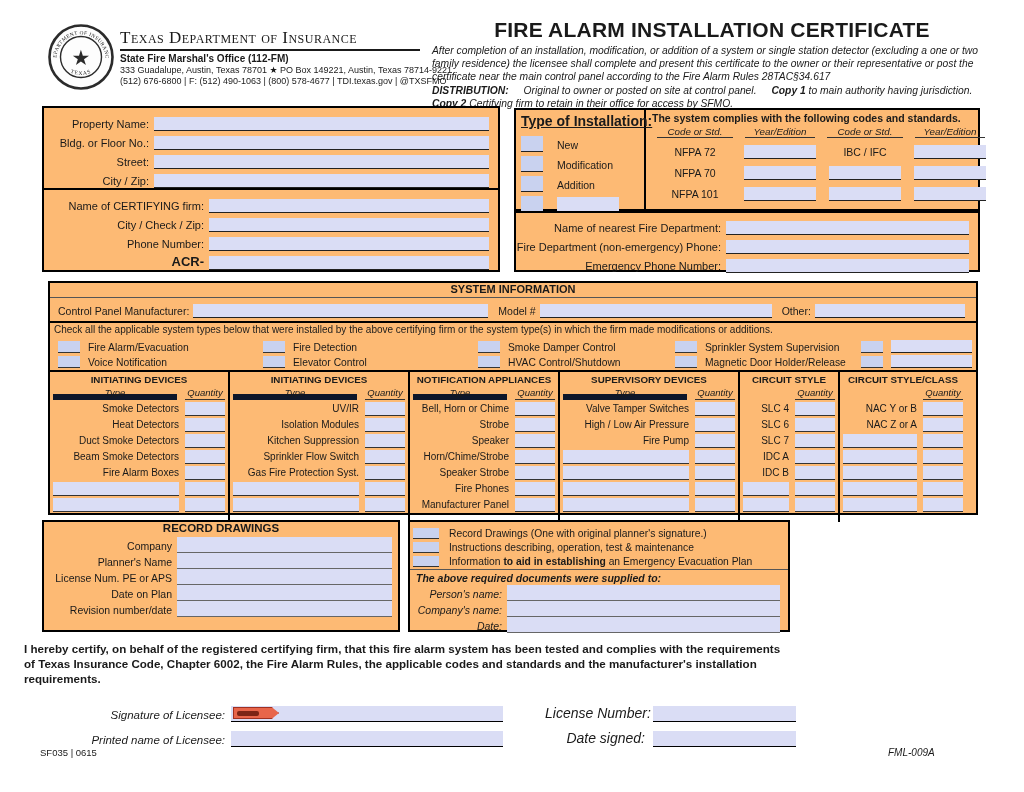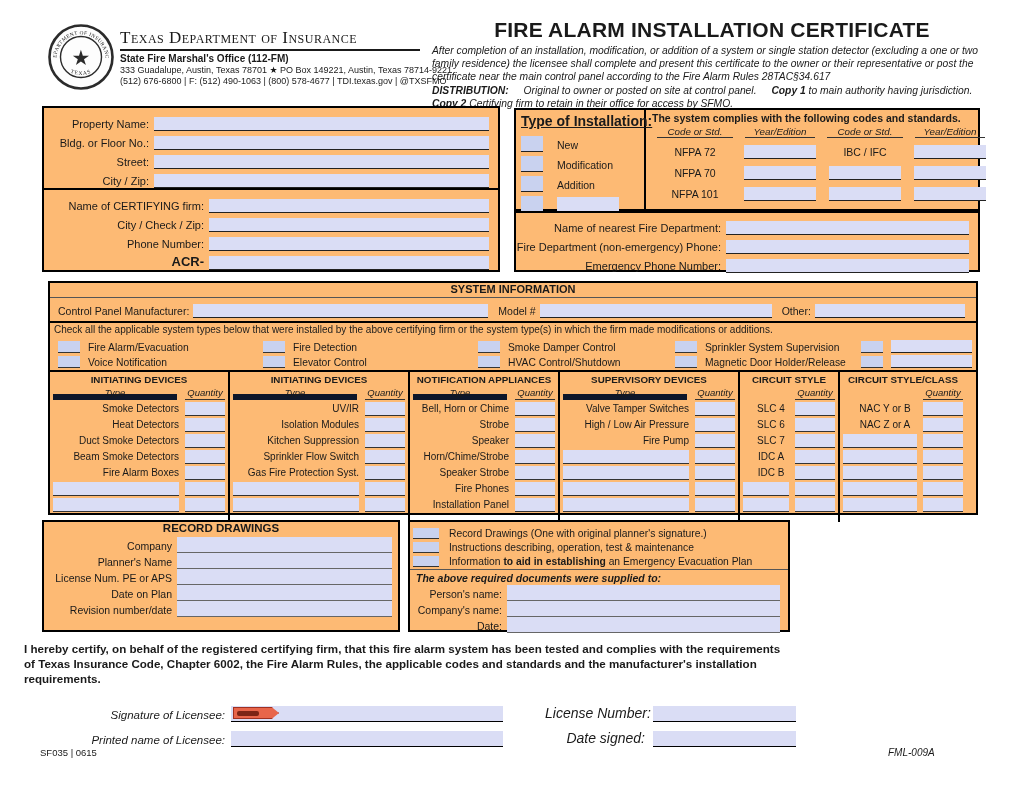--- a/index.html
+++ b/index.html
@@ -68,21 +68,21 @@
   .dev-tables { display:flex; border-top:2px solid #000; margin-top:2px; height:150px; }
   .dev-col { border-right:2px solid #000; padding:2px 3px 0 3px; box-sizing:border-box; }
   .dev-col:last-child { border-right:none; }
   .dev-title { text-align:center; font-weight:bold; font-size:9.8px; height:13px; white-space:nowrap; }
   .dev-hdr { display:flex; font-style:italic; font-size:9.5px; height:13px; }
   .dev-hdr .h-type { flex:1; text-align:center; border-bottom:6px solid #0f172a; margin-right:8px; }
   .dev-hdr .h-type.noline { border-bottom:none; }
   .dev-hdr .h-qty { width:40px; text-align:center; border-bottom:1px solid #333; }
   .dev-row { display:flex; height:16px; align-items:flex-end; }
   .dev-label { flex:1; font-size:10px; text-align:right; padding:0 6px 2px 0; white-space:nowrap; overflow:hidden; }
-  .dev-label.left { text-align:center; padding-left:10px; }
+  .dev-label.left { text-align:right; padding-left:10px; }
   .dev-label.blank { background:var(--field-bg); border-bottom:1px solid #333; height:13px; padding:0; margin:0 6px 0 0; }
   .dev-qty { width:40px; height:13px; background:var(--field-bg); border-bottom:1px solid #333; }
 
   
   .rd-title { text-align:center; font-weight:bold; font-size:11.5px; height:15px; }
   #record-rows { padding-top:0; }
   #record-rows .lf-row { height:16px; padding-right:6px; }
   #record-rows .lf-label { width:128px; font-size:10.5px; }
   #record-rows .lf-field { height:15px; border-bottom:1px solid #666; }
 
@@ -435,21 +435,21 @@
           </div>
           <div class="dev-row">
             <div class="dev-label">Speaker Strobe</div>
             <div class="dev-qty"></div>
           </div>
           <div class="dev-row">
             <div class="dev-label">Fire Phones</div>
             <div class="dev-qty"></div>
           </div>
           <div class="dev-row">
-            <div class="dev-label">Installation Panel</div>
+            <div class="dev-label">Manufacturer Panel</div>
             <div class="dev-qty"></div>
           </div>
         </div>
         <div class="dev-col" style="width: 180px;">
           <div class="dev-title">SUPERVISORY DEVICES</div>
           <div class="dev-hdr">
             <div class="h-type">Type</div>
             <div class="h-qty">Quantity</div>
           </div>
           <div class="dev-row">
@@ -588,21 +588,21 @@
       </div>
       <div class="doc-cb-row">
         <div class="doc-cb"></div>
         <div class="doc-cb-label">Instructions describing, operation, test &amp; maintenance</div>
       </div>
       <div class="doc-cb-row">
         <div class="doc-cb"></div>
         <div class="doc-cb-label"><span>Information </span><b>to aid in establishing</b><span> an Emergency Evacuation Plan</span></div>
       </div>
       <div class="doc-supplied">The above required documents were supplied to:</div>
-      <div class="lf-rows" id="docs-rows" style="padding-top:0;">
+      <div class="lf-rows" id="docs-rows" style="padding-top:0;font-style:italic;">
           <div class="lf-row">
             <div class="lf-label">Person's name:</div>
             <div class="lf-field"></div>
           </div>
           <div class="lf-row">
             <div class="lf-label">Company's name:</div>
             <div class="lf-field"></div>
           </div>
           <div class="lf-row">
             <div class="lf-label">Date:</div>

